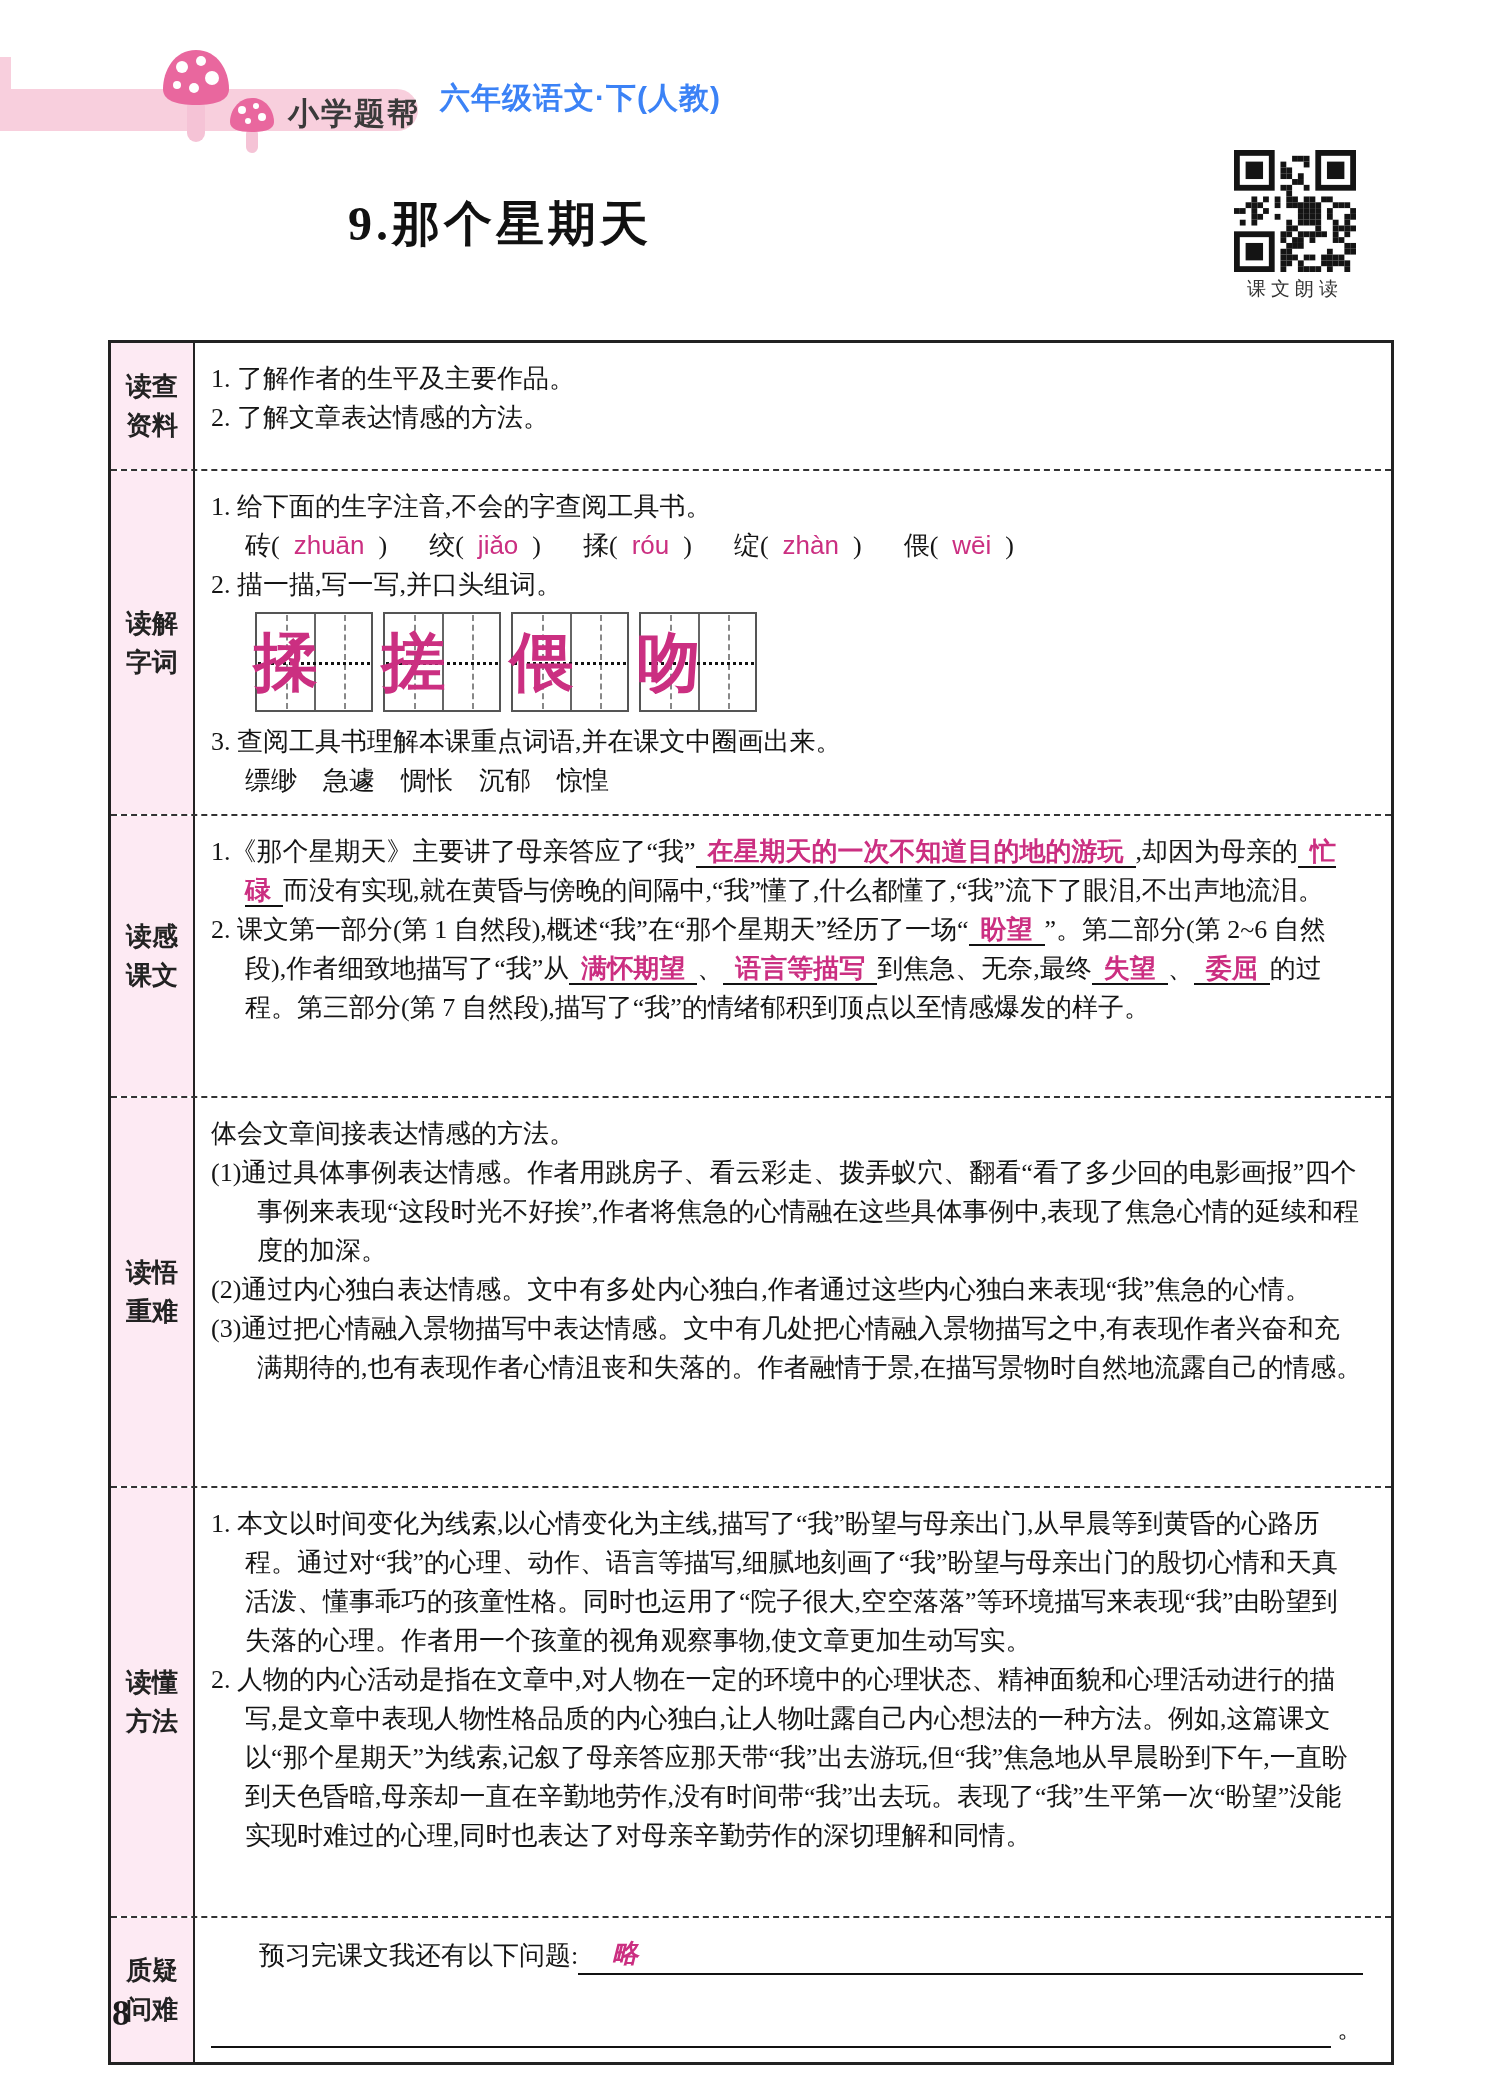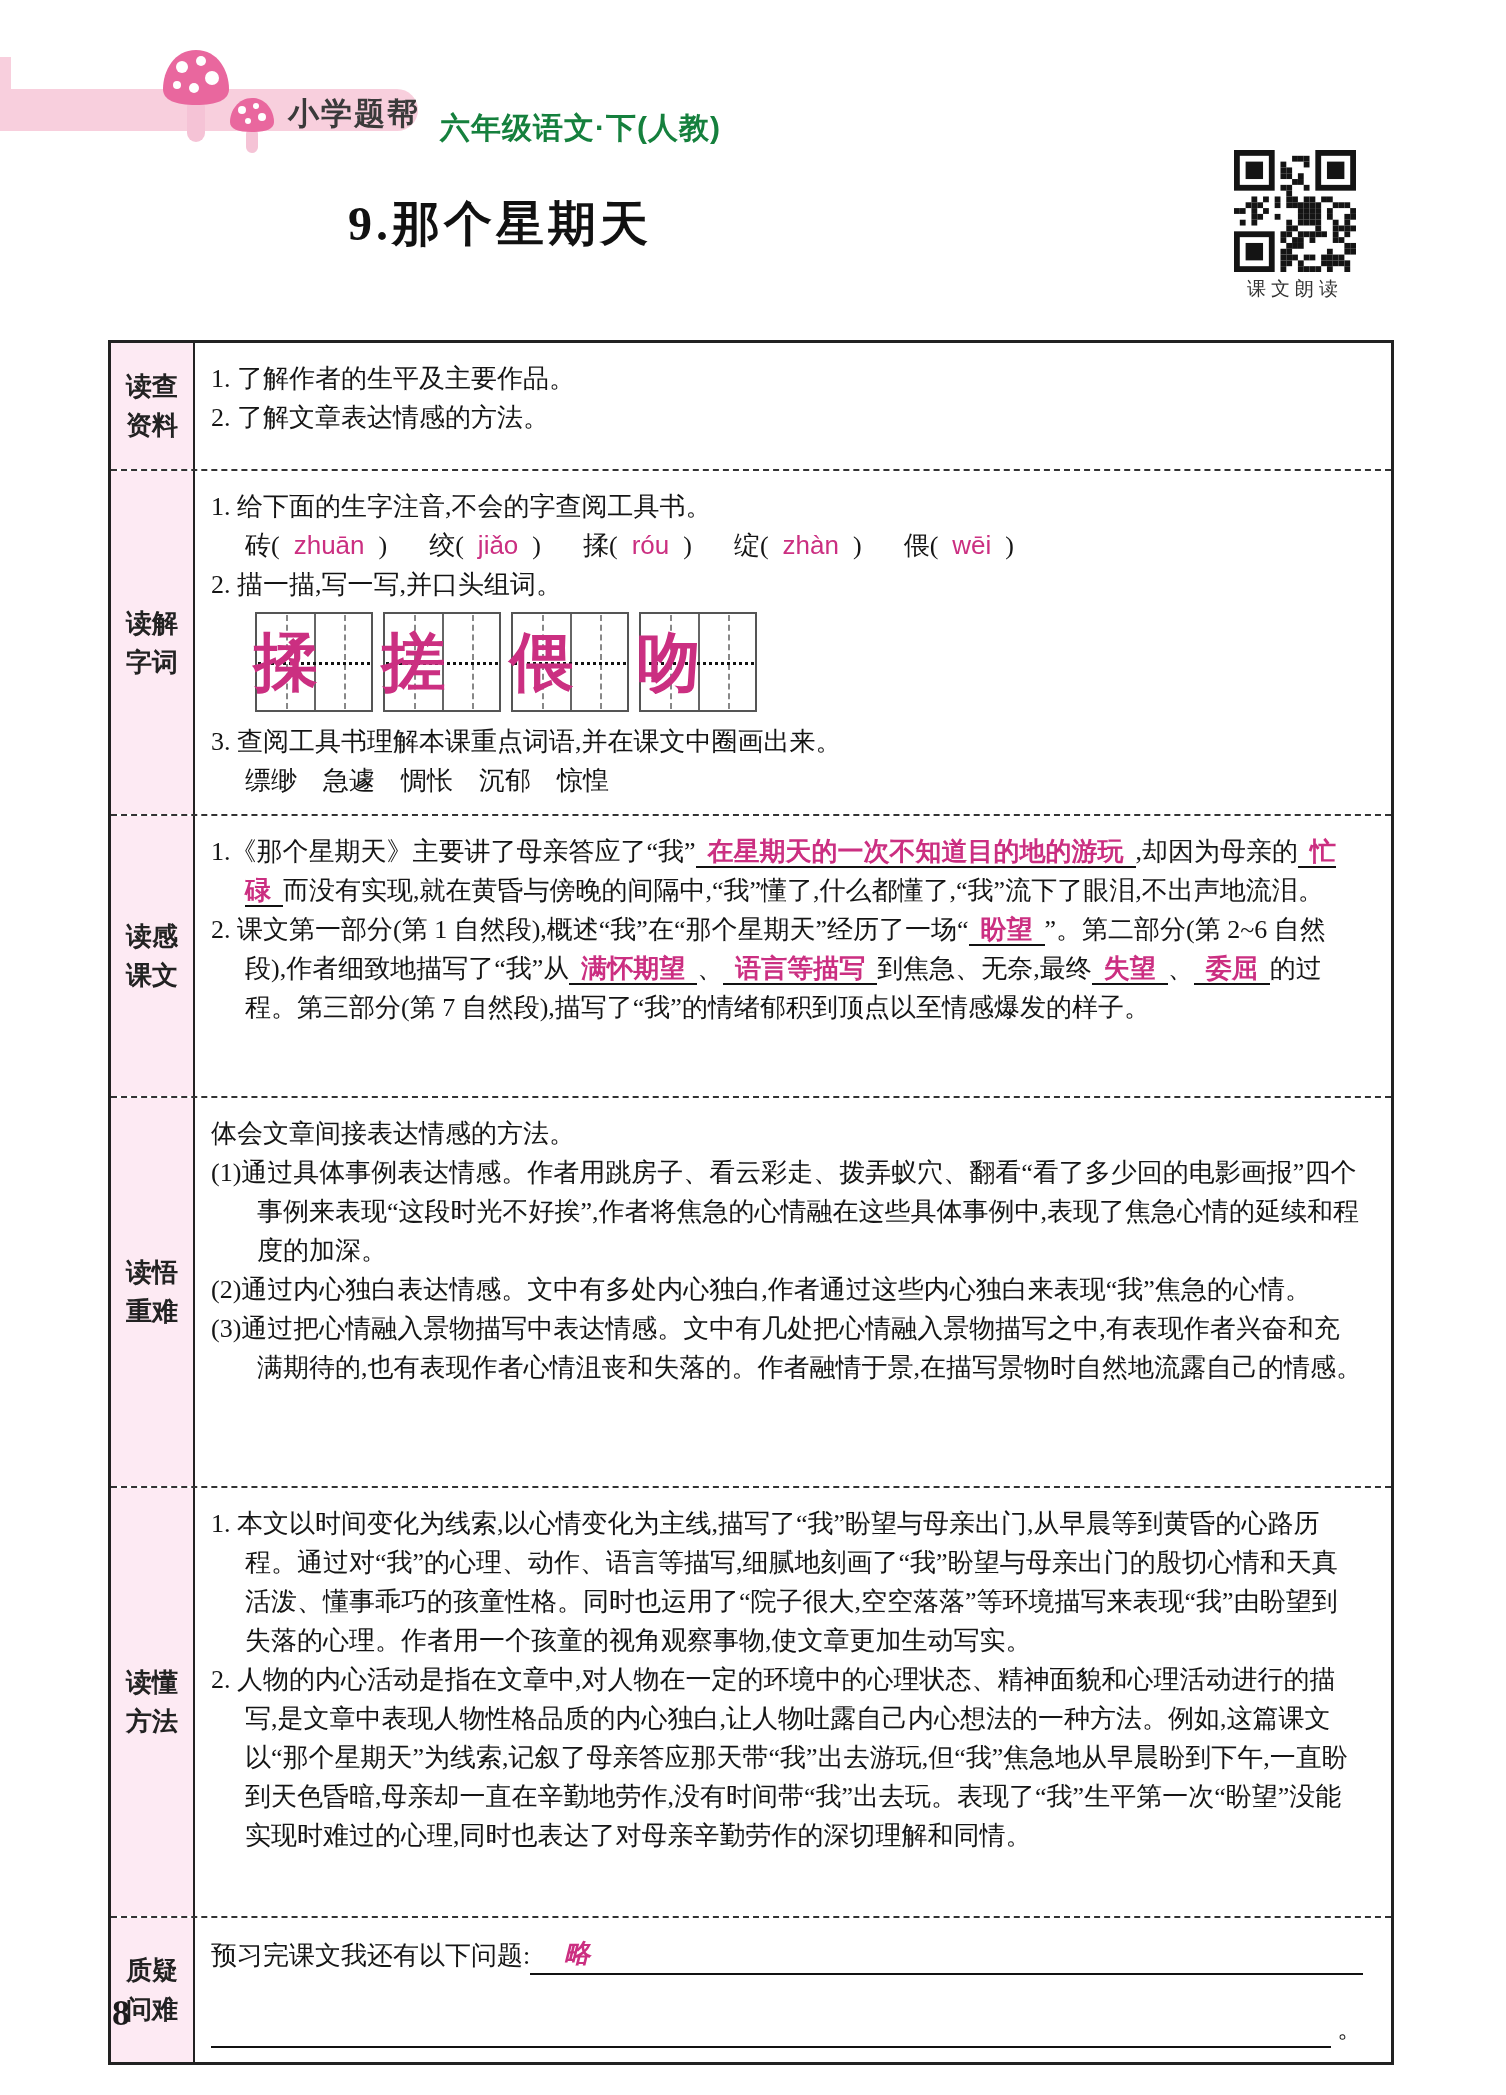--- a/index.html
+++ b/index.html
@@ -6,21 +6,21 @@
   html,body { background:#ffffff; }
   body { font-family:"Liberation Serif", serif; color:#1c1c1c; }
   .page { position:relative; width:1506px; height:2095px; background:#fff; overflow:hidden; }
 
   
   .edge-tab { position:absolute; left:0; top:57px; width:11px; height:52px; background:var(--band); }
   .band { position:absolute; left:0; top:89px; width:418px; height:42px; background:var(--band); border-radius:0 21px 21px 0; }
   .brand { position:absolute; left:288px; top:93px; font-family:"Liberation Sans", sans-serif; font-weight:bold; font-size:31px; color:#3a3a3a; letter-spacing:2px;text-align:right; }
   .mushroom-big { position:absolute; left:160px; top:48px; }
   .mushroom-small { position:absolute; left:228px; top:96px; }
-  .edition { position:absolute; left:440px; top:78px; font-family:"Liberation Sans", sans-serif; font-weight:bold; font-size:30px; color:#15803d; letter-spacing:1px;margin-top:30px; }
+  .edition { position:absolute; left:440px; top:78px; font-family:"Liberation Sans", sans-serif; font-weight:bold; font-size:30px; color:#3b82f6; letter-spacing:1px; }
 
   .page-title { position:absolute; left:0; top:192px; width:1000px; text-align:center; font-size:48px; font-weight:bold; letter-spacing:4px; color:#111; }
 
   .qr-wrap { position:absolute; left:1234px; top:150px; width:122px; text-align:center; }
   .qr-wrap svg { width:122px; height:122px; display:block; }
   .qr-caption { margin-top:4px; font-size:19px; letter-spacing:5px; color:#333; }
 
   
   .student-row { position:absolute; left:100px; top:295px; width:1300px; display:flex; align-items:flex-end; font-size:27px; font-style:italic; }
   .student-row .lbl { white-space:nowrap; }
@@ -50,21 +50,21 @@
   .grid-row { display:flex; gap:10px; margin:8px 0 10px 44px; }
   .wgroup { position:relative; display:flex; border:2px solid #555; }
   .wgroup::after { content:''; position:absolute; left:1px; right:1px; top:50%; border-top:3px dotted #111; }
   .wcell { position:relative; width:57px; height:96px; }
   .wcell::before { content:''; position:absolute; top:1px; bottom:1px; left:50%; border-left:2px dashed #888; }
   .wcell + .wcell { border-left:2px solid #666; }
   .wchar { position:absolute; z-index:2; left:0; top:0; width:100%; height:100%; display:flex; align-items:center; justify-content:center; font-size:64px; font-weight:bold; color:var(--accent); }
 
   
   .qline { display:flex; align-items:flex-end; }
-  .qline .prompt { white-space:nowrap; }
+  .qline .prompt { white-space:nowrap;margin-left:48px; }
   .qblank { flex:1; border-bottom:2px solid #111; padding-left:34px; color:var(--accent); font-style:italic; font-weight:bold; }
   .qline2 { display:flex; align-items:flex-end; margin-top:34px; }
   .fill-line { flex:1; border-bottom:2px solid #111; height:34px; margin-right:6px; }
 
   .page-number { position:absolute; left:112px; top:1992px; font-size:36px; font-weight:bold; }
 
   
   .s1 { min-height:126px; }
   .s2 { min-height:288px; }
   .s3 { min-height:282px; }

